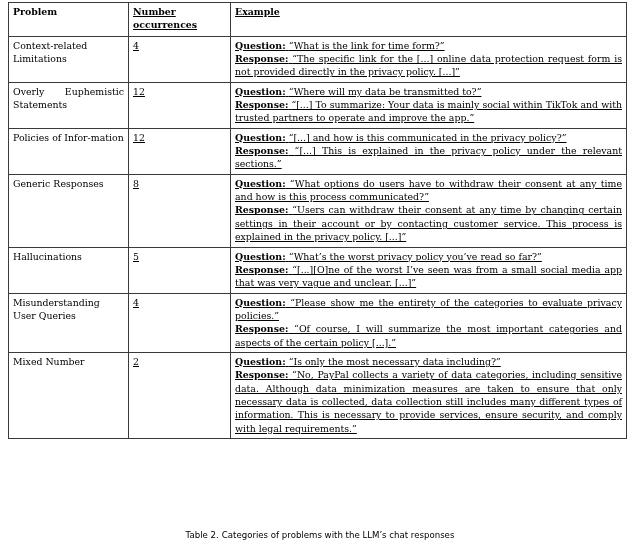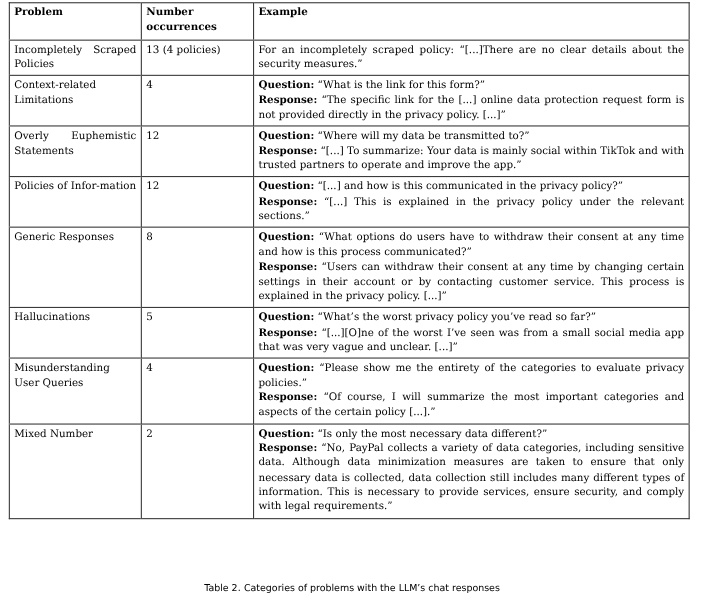--- a/index.html
+++ b/index.html
@@ -43,20 +43,21 @@
   
   table.problems {
     border-top: 1.1px solid #3a3a3a;
     border-bottom: 1.1px solid #3a3a3a;
     border-left: 1.1px solid #3a3a3a;
     border-right: 1.1px solid #3a3a3a;
   }
   table.problems tr > td + td,
   table.problems tr > th + th {
     border-left: 1.1px solid #3a3a3a;
+    text-decoration: underline;
   }
   table.problems thead th {
     font-weight: bold;
     border-bottom: 1.1px solid #3a3a3a;
     padding-bottom: 4px;
   }
   table.problems tbody tr + tr td {
     border-top: 1.1px solid #3a3a3a;
   }
   col.c1 { width: 120px; }
@@ -115,38 +116,27 @@
             <div>occurrences</div>
           </th>
           <th>
             <span>Example</span>
           </th>
         </tr>
       </thead>
       <tbody id="tbody">
           <tr>
             <td>
-              <div class="cat">Incompletely Scraped Policies</div>
-            </td>
-            <td class="count">
-              <div>13 (4 policies)</div>
-            </td>
-            <td class="ex">
-              <p class="jfull"><span>For an incompletely scraped policy: “[...]There are no clear details about the security measures.”</span></p>
-            </td>
-          </tr>
-          <tr>
-            <td>
               <div class="cat">Context-related Limitations</div>
             </td>
             <td class="count">
               <div>4</div>
             </td>
             <td class="ex">
-              <p class="jfull"><b>Question:</b> <span>“What is the link for this form?”</span></p>
+              <p class="jfull"><b>Question:</b> <span>“What is the link for time form?”</span></p>
               <p class="jfull"><b>Response:</b> <span>“The specific link for the [...] online data protection request form is not provided directly in the privacy policy. [...]”</span></p>
             </td>
           </tr>
           <tr>
             <td>
               <div class="cat">Overly Euphemistic Statements</div>
             </td>
             <td class="count">
               <div>12</div>
             </td>
@@ -204,21 +194,21 @@
             </td>
           </tr>
           <tr>
             <td>
               <div class="cat">Mixed Number</div>
             </td>
             <td class="count">
               <div>2</div>
             </td>
             <td class="ex">
-              <p class="jfull"><b>Question:</b> <span>“Is only the most necessary data different?”</span></p>
+              <p class="jfull"><b>Question:</b> <span>“Is only the most necessary data including?”</span></p>
               <p class="jfull"><b>Response:</b> <span>“No, PayPal collects a variety of data categories, including sensitive data. Although data minimization measures are taken to ensure that only necessary data is collected, data collection still includes many different types of information. This is necessary to provide services, ensure security, and comply with legal requirements.”</span></p>
             </td>
           </tr>
         </tbody>
     </table>
   </div>
 
   <div class="caption">
     <span class="cap-label">Table 2.</span><span>Categories of problems with the LLM’s chat responses</span>
   </div>

